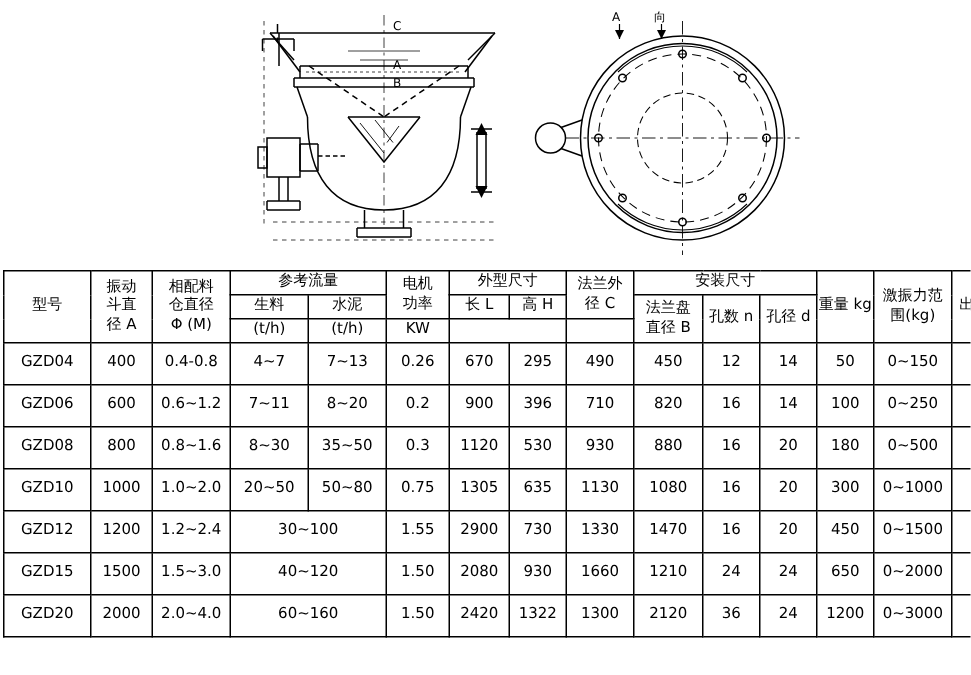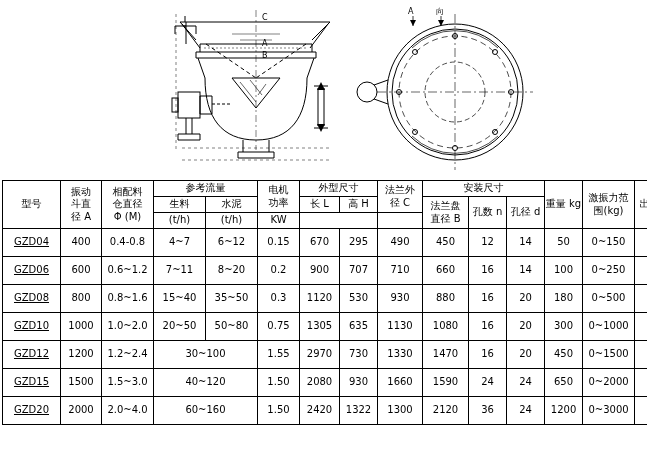--- a/index.html
+++ b/index.html
@@ -55,21 +55,21 @@
     font-weight: normal;
     height: 15px;
   }
   table.spec td {
     height: 27px;
     font-size: 10px;
   }
   .hdr-main { font-size: 11px; }
   .hdr-sub { font-size: 10px; }
   .unit { font-size: 9px; }
-  .cell-model { font-size: 10px; text-align: left; padding-left: 4px; text-decoration: underline; }
+  .cell-model { font-size: 10px; text-align: left; padding-left: 4px; }
 </style>
 </head>
 <body>
 
 <div class="page">
 
   <div class="drawing">
     <svg width="647" height="175" viewBox="0 0 647 175" xmlns="http://www.w3.org/2000/svg">
       <g fill="none" stroke="#000" stroke-width="1">
 
@@ -287,54 +287,54 @@
           <th colspan="2" class="hdr-sub"></th>
           <th class="hdr-sub"></th>
         </tr>
       </thead>
       <tbody>
         <tr>
           <td class="cell-model">GZD04</td>
           <td>400</td>
           <td>0.4-0.8</td>
           <td>4~7</td>
-          <td>6~12</td>
-          <td>0.15</td>
+          <td>7~13</td>
+          <td>0.26</td>
           <td>670</td>
           <td>295</td>
           <td>490</td>
           <td>450</td>
           <td>12</td>
           <td>14</td>
           <td>50</td>
           <td>0~150</td>
           <td>120</td>
         </tr>
         <tr>
           <td class="cell-model">GZD06</td>
           <td>600</td>
           <td>0.6~1.2</td>
           <td>7~11</td>
           <td>8~20</td>
           <td>0.2</td>
           <td>900</td>
-          <td>707</td>
+          <td>396</td>
           <td>710</td>
-          <td>660</td>
+          <td>820</td>
           <td>16</td>
           <td>14</td>
           <td>100</td>
           <td>0~250</td>
           <td>150</td>
         </tr>
         <tr>
           <td class="cell-model">GZD08</td>
           <td>800</td>
           <td>0.8~1.6</td>
-          <td>15~40</td>
+          <td>8~30</td>
           <td>35~50</td>
           <td>0.3</td>
           <td>1120</td>
           <td>530</td>
           <td>930</td>
           <td>880</td>
           <td>16</td>
           <td>20</td>
           <td>180</td>
           <td>0~500</td>
@@ -356,40 +356,40 @@
           <td>300</td>
           <td>0~1000</td>
           <td>250</td>
         </tr>
         <tr>
           <td class="cell-model">GZD12</td>
           <td>1200</td>
           <td>1.2~2.4</td>
           <td colspan="2">30~100</td>
           <td>1.55</td>
-          <td>2970</td>
+          <td>2900</td>
           <td>730</td>
           <td>1330</td>
           <td>1470</td>
           <td>16</td>
           <td>20</td>
           <td>450</td>
           <td>0~1500</td>
           <td>250</td>
         </tr>
         <tr>
           <td class="cell-model">GZD15</td>
           <td>1500</td>
           <td>1.5~3.0</td>
           <td colspan="2">40~120</td>
           <td>1.50</td>
           <td>2080</td>
           <td>930</td>
           <td>1660</td>
-          <td>1590</td>
+          <td>1210</td>
           <td>24</td>
           <td>24</td>
           <td>650</td>
           <td>0~2000</td>
           <td>300</td>
         </tr>
         <tr>
           <td class="cell-model">GZD20</td>
           <td>2000</td>
           <td>2.0~4.0</td>

